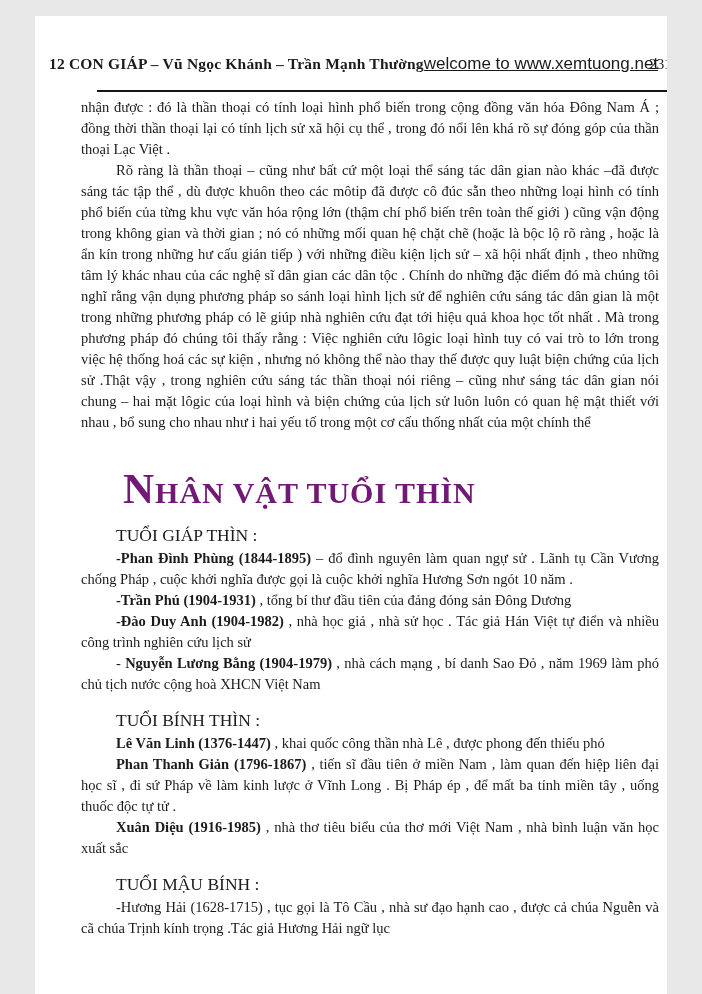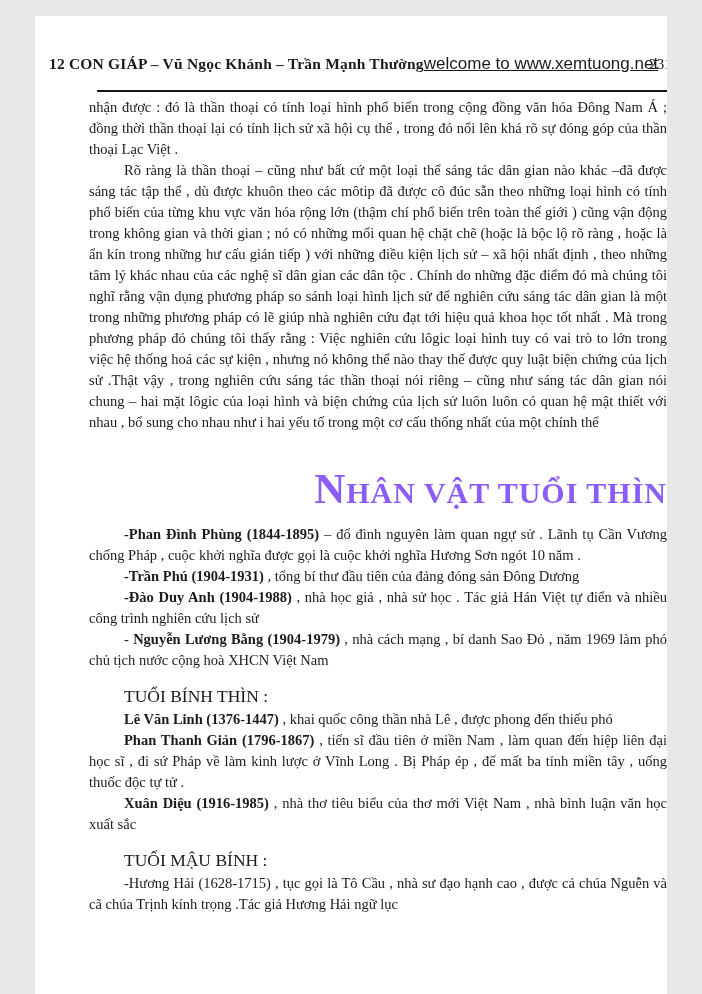--- a/index.html
+++ b/index.html
@@ -48,21 +48,21 @@
     left:62px;
     width:576px;
     border:0;
     border-top:2px solid #161616;
     margin:0;
   }
   
   .content {
     position:absolute;
     top:81px;
-    left:54px;
+    left:46px;
     width:578px;
   }
   .content p {
     margin:0;
     font-size:14.5px;
     line-height:21px;
     text-align:justify;
   }
   p.indent { text-indent:35px; }
   
@@ -100,30 +100,31 @@
     <span class="site-link">welcome to www.xemtuong.net</span>
     <span class="page-number">231</span>
   </div>
   <hr class="header-rule">
 
   <div class="content">
 
     <p>nhận được : đó là thần thoại có tính loại hình phổ biến trong cộng đồng văn hóa Đông Nam Á ; đồng thời thần thoại lại có tính lịch sử xã hội cụ thể , trong đó nổi lên khá rõ sự đóng góp của thần thoại Lạc Việt .</p>
     <p class="indent">Rõ ràng là thần thoại – cũng như bất cứ một loại thể sáng tác dân gian nào khác –đã được sáng tác tập thể , dù được khuôn theo các môtip đã được cô đúc sẵn theo những loại hình có tính phổ biến của từng khu vực văn hóa rộng lớn (thậm chí phổ biến trên toàn thế giới ) cũng vận động trong không gian và thời gian ; nó có những mối quan hệ chặt chẽ (hoặc là bộc lộ rõ ràng , hoặc là ẩn kín trong những hư cấu gián tiếp ) với những điều kiện lịch sử – xã hội nhất định , theo những tâm lý khác nhau của các nghệ sĩ dân gian các dân tộc . Chính do những đặc điểm đó mà chúng tôi nghĩ rằng vận dụng phương pháp so sánh loại hình lịch sử để nghiên cứu sáng tác dân gian là một trong những phương pháp có lẽ giúp nhà nghiên cứu đạt tới hiệu quả khoa học tốt nhất . Mà trong phương pháp đó chúng tôi thấy rằng : Việc nghiên cứu lôgic loại hình tuy có vai trò to lớn trong việc hệ thống hoá các sự kiện , nhưng nó không thể nào thay thế được quy luật biện chứng của lịch sử .Thật vậy , trong nghiên cứu sáng tác thần thoại nói riêng – cũng như sáng tác dân gian nói chung – hai mặt lôgic của loại hình và biện chứng của lịch sử luôn luôn có quan hệ mật thiết với nhau , bổ sung cho nhau như i hai yếu tố trong một cơ cấu thống nhất của một chính thể</p>
 
-    <div class="chapter-heading" style="color: #8b5cf6; text-align: right;">
+    <div class="chapter-heading" style="color: #701a75;">
       <div class="line1">
         <span class="drop-cap">N</span><span class="line1-rest">HÂN VẬT TUỔI THÌN</span>
       </div>
     </div>
 
     <div class="section">
+      <p class="section-title">TUỔI GIÁP THÌN :</p>
       <p class="indent"><span></span><span class="person-name">-Phan Đình Phùng (1844-1895)</span><span> – đổ đình nguyên làm quan ngự sử . Lãnh tụ Cần Vương chống Pháp , cuộc khởi nghĩa được gọi là cuộc khởi nghĩa Hương Sơn ngót 10 năm .</span></p>
       <p class="indent"><span></span><span class="person-name">-Trần Phú (1904-1931)</span><span> , tổng bí thư đầu tiên của đảng đóng sản Đông Dương</span></p>
-      <p class="indent"><span></span><span class="person-name">-Đào Duy Anh (1904-1988)</span><span> , nhà học giả , nhà sử học . Tác giả Hán Việt tự điển và nhiều công trình nghiên cứu lịch sử</span></p>
+      <p class="indent"><span></span><span class="person-name">-Đào Duy Anh (1904-1982)</span><span> , nhà học giả , nhà sử học . Tác giả Hán Việt tự điển và nhiều công trình nghiên cứu lịch sử</span></p>
       <p class="indent"><span>- </span><span class="person-name">Nguyễn Lương Bằng (1904-1979)</span><span> , nhà cách mạng , bí danh Sao Đỏ , năm 1969 làm phó chủ tịch nước cộng hoà XHCN Việt Nam</span></p>
     </div>
 
     <div class="section">
       <p class="section-title">TUỔI BÍNH THÌN :</p>
       <p class="indent"><span></span><span class="person-name">Lê Văn Linh (1376-1447)</span><span> , khai quốc công thần nhà Lê , được phong đến thiếu phó</span></p>
       <p class="indent"><span></span><span class="person-name">Phan Thanh Giản (1796-1867)</span><span> , tiến sĩ đầu tiên ở miền Nam , làm quan đến hiệp liên đại học sĩ , đi sứ Pháp về làm kinh lược ở Vĩnh Long . Bị Pháp ép , để mất ba tỉnh miền tây , uống thuốc độc tự tử .</span></p>
       <p class="indent"><span></span><span class="person-name">Xuân Diệu (1916-1985)</span><span> , nhà thơ tiêu biểu của thơ mới Việt Nam , nhà bình luận văn học xuất sắc</span></p>
     </div>
 

